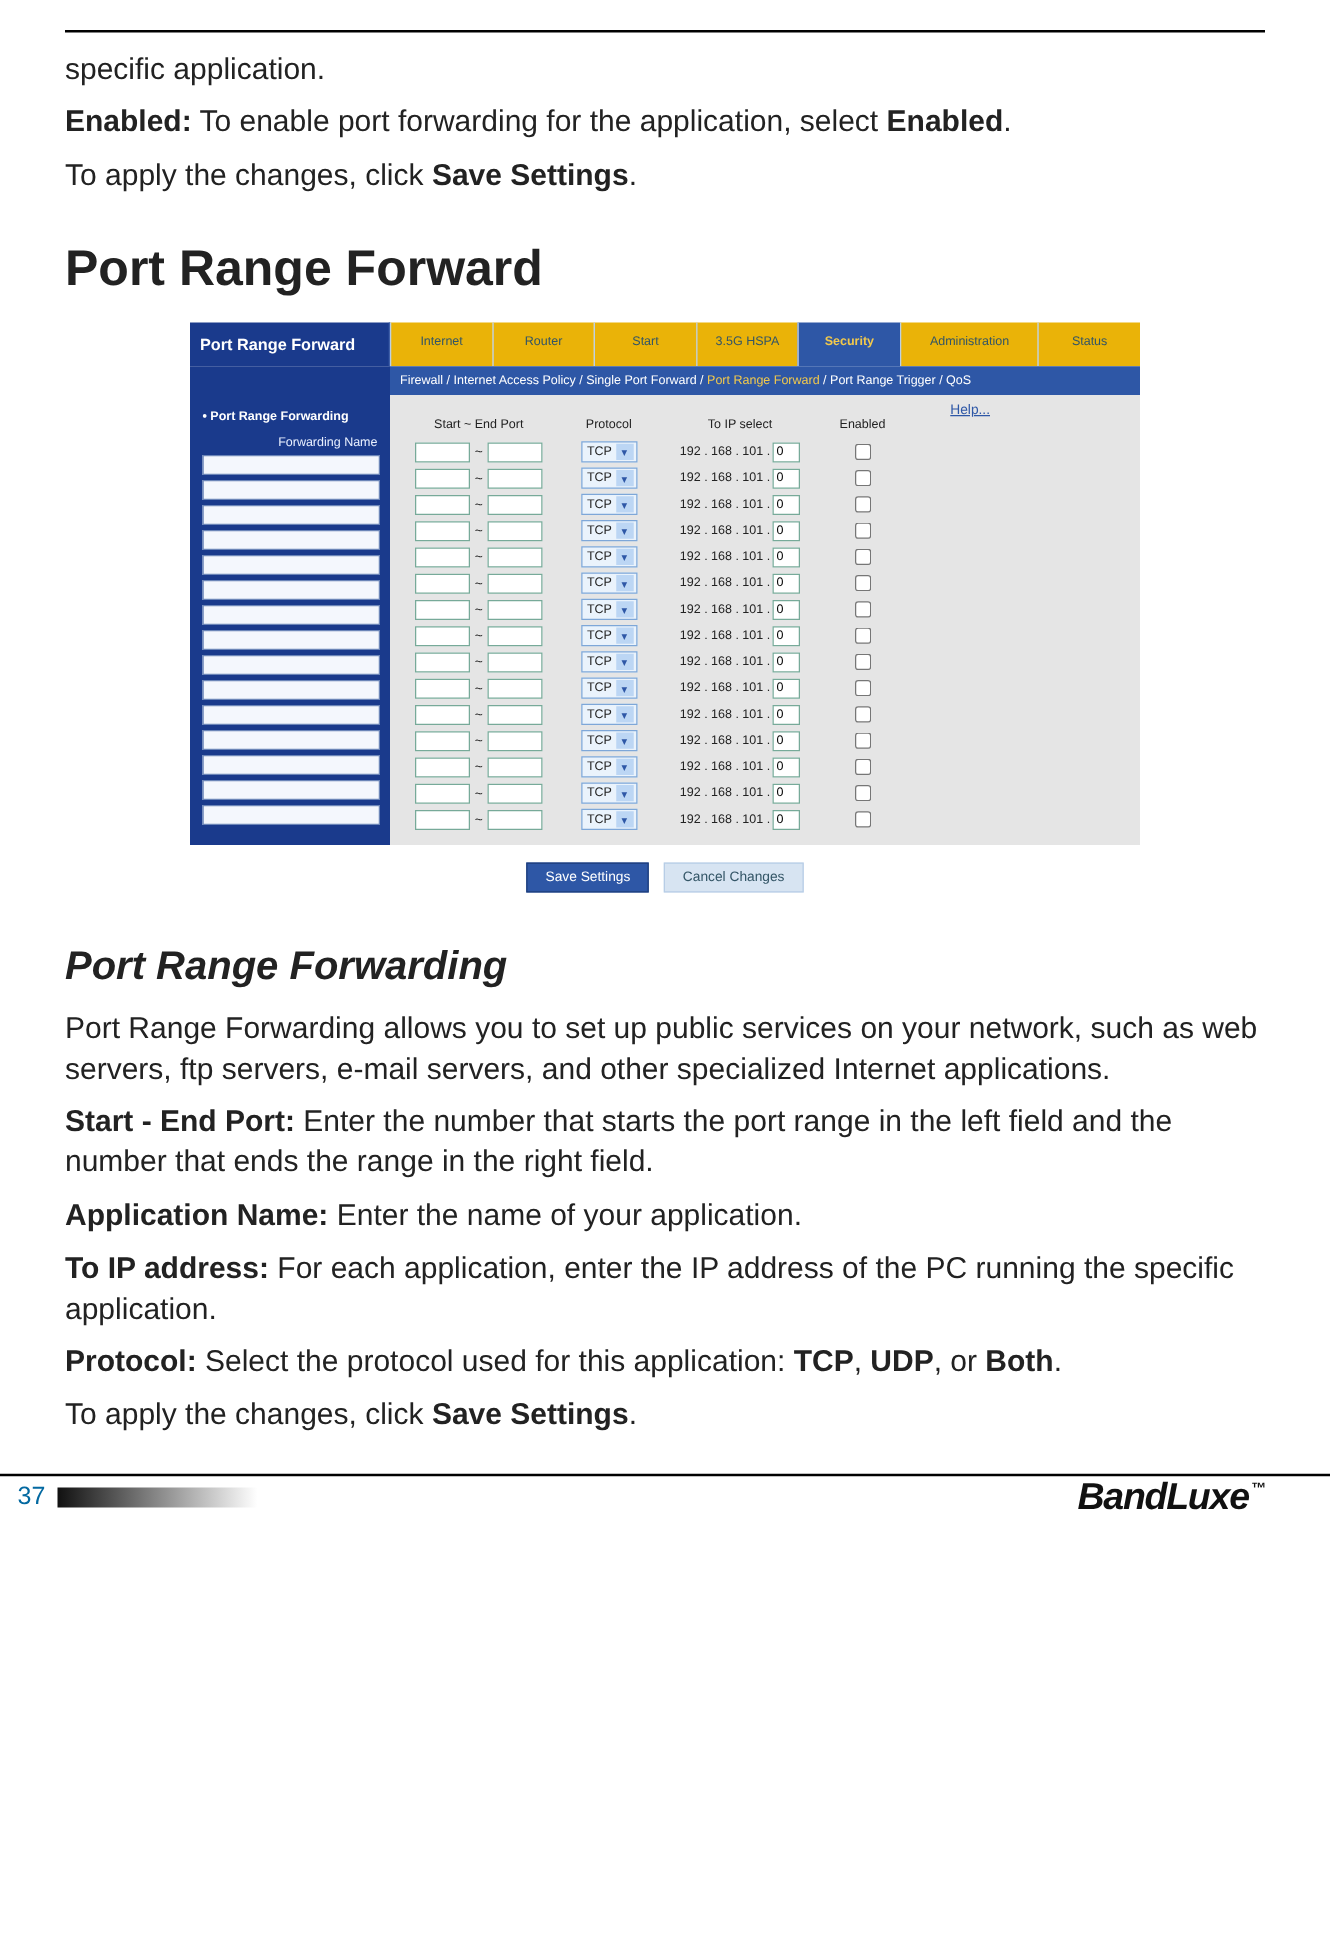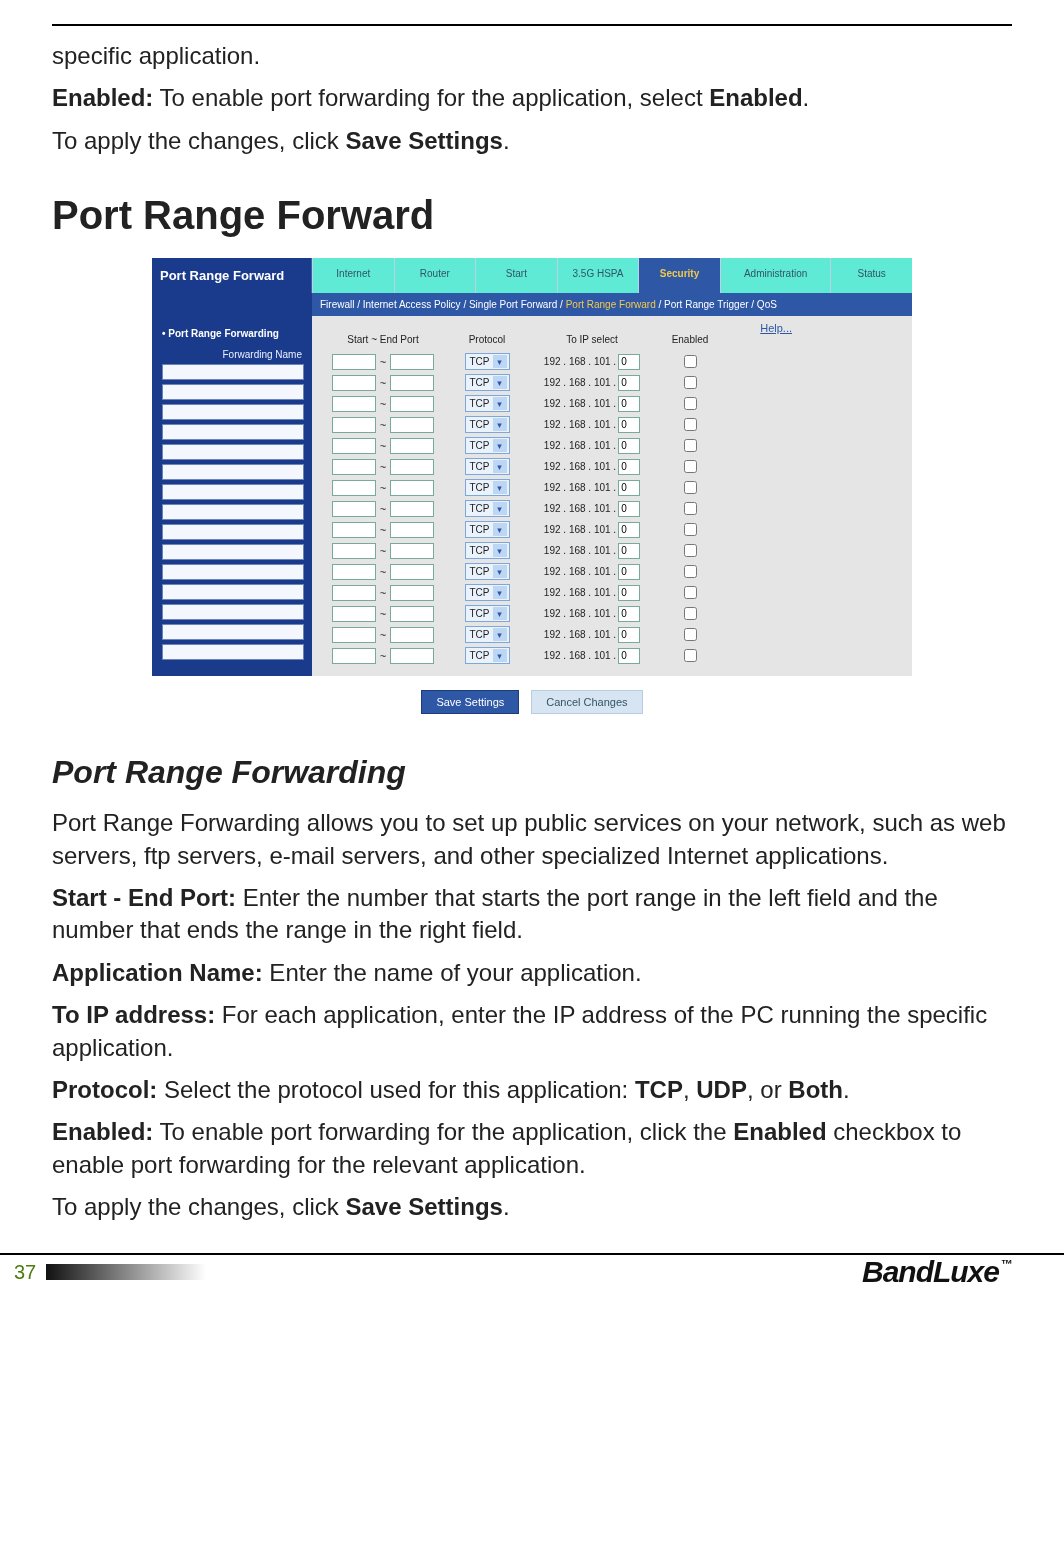--- a/index.html
+++ b/index.html
@@ -10,21 +10,21 @@
   .para .b { font-weight: 700; }
   h1 { font-size: 40px; font-weight: 700; margin: 36px 0 20px 0; }
   h2 { font-size: 32px; font-style: italic; font-weight: 700; margin: 24px 0 16px 0; }
 
   
   .shot-wrap { display: flex; justify-content: center; margin: 8px 0 30px 0; }
   .shot { width: 760px; font-family: Tahoma, Verdana, Arial, sans-serif; font-size: 11px; }
   .topbar { display: flex; align-items: stretch; background: #fff; }
   .brand { flex: 0 0 160px; background: #1a3a8c; color: #fff; font-weight: 700; font-size: 13px; padding: 10px 8px; border-right: 1px solid #4060a8; }
   .tabs { flex: 1; display: flex; }
-  .tab { flex: 1; text-align: center; padding: 10px 4px; color: #356; background: #5eead4; border-left: 1px solid #bcd0e6; font-size: 10px; }
+  .tab { flex: 1; text-align: center; padding: 10px 4px; color: #356; background: #eab308; border-left: 1px solid #bcd0e6; font-size: 10px; }
   .tab.admin { flex: 1.4; }
   .tab.active-tab { background: #2e57a6; color: #fff; }
   .tab .gold { color: #f2c94c; font-weight: 600; }
   .subbar { display: flex; }
   .subbar .spacer { flex: 0 0 160px; background: #1a3a8c; }
   .subbar .links { flex: 1; background: #2e57a6; color: #fff; font-size: 10px; padding: 6px 8px; white-space: nowrap; overflow: hidden; }
   .subbar .links .gold { color: #f2c94c; }
   .body-row { display: flex; background: #fff; }
   .side { flex: 0 0 160px; background: #1a3a8c; color: #fff; padding: 12px 8px 8px 10px; font-size: 10px; }
   .side .sec-title { font-weight: 700; margin-bottom: 10px; color: #fff; }
@@ -42,21 +42,21 @@
   .proto .chev { background: #bcd6f4; display:inline-flex; align-items:center; justify-content:center; width:14px; height:13px; margin-left:3px; font-size:9px; color:#2e57a6; }
   .ip { font-size: 10px; gap: 2px; }
   .ip input { width: 22px; height: 16px; border: 1px solid #7a9; background: #fff; font-size: 10px; text-align: left; padding-left:2px; }
   .en input[type=checkbox] { width: 13px; height: 13px; }
   .side-rows { display: grid; grid-template-columns: 1fr; gap: 4px; margin-top: 4px; }
   .side-rows input { width: 100%; height: 16px; border: 1px solid #6b85b8; background: #f4f7fd; font-size: 10px; }
   .save-row { display: flex; justify-content: center; gap: 12px; background: #fff; padding: 14px 0 10px 0; }
   .btn { background: #2e57a6; color: #fff; font-size: 11px; padding: 5px 14px; border: 1px solid #1d3d7a; }
   .btn.light { background: #d7e4f2; color: #356; border-color: #b7cde6; }
   .footer-band { margin-top: 30px; border-top: 2px solid #000; display: flex; align-items: center; justify-content: space-between; padding: 8px 0 4px 0; }
-  .page-num { font-size: 20px; color: #4d7c0f; padding-left: 6px; }
+  .page-num { font-size: 20px; color: #0369a1; padding-left: 6px; }
   .fade { display:inline-block; width: 160px; height: 16px; background: linear-gradient(to right, #111, #fff); margin-left: 10px; vertical-align: middle; }
   .logo { font-family: Arial, sans-serif; font-weight: 800; font-size: 30px; font-style: italic; letter-spacing: -1px; color: #111; display:flex; align-items:flex-start; gap:2px; }
   .logo .tm { font-size: 12px; font-style: normal; font-weight: 600; margin-top: 2px; }
 </style>
 </head>
 <body>
 
 <div class="page">
   <div class="rule-top"></div>
 
@@ -414,23 +414,20 @@
   </p>
 
   <p class="para">
     <span class="b">To IP address:</span><span> For each application, enter the IP address of the PC running the specific application.</span>
   </p>
 
   <p class="para">
     <span class="b">Protocol:</span><span> Select the protocol used for this application: </span><span class="b">TCP</span><span>, </span><span class="b">UDP</span><span>, or </span><span class="b">Both</span><span>.</span>
   </p>
 
-  <p class="para">
-    <span class="b">Enabled:</span><span> To enable port forwarding for the application, click the </span><span class="b">Enabled</span><span> checkbox to enable port forwarding for the relevant application.</span>
-  </p>
 
   <p class="para">
     <span>To apply the changes, click </span><span class="b">Save Settings</span><span>.</span>
   </p>
 </div>
 
 <div class="footer-band" style="padding:0 52px 0 8px;">
   <div style="display:flex;align-items:center;">
     <span class="page-num">37</span>
     <span class="fade"></span>

